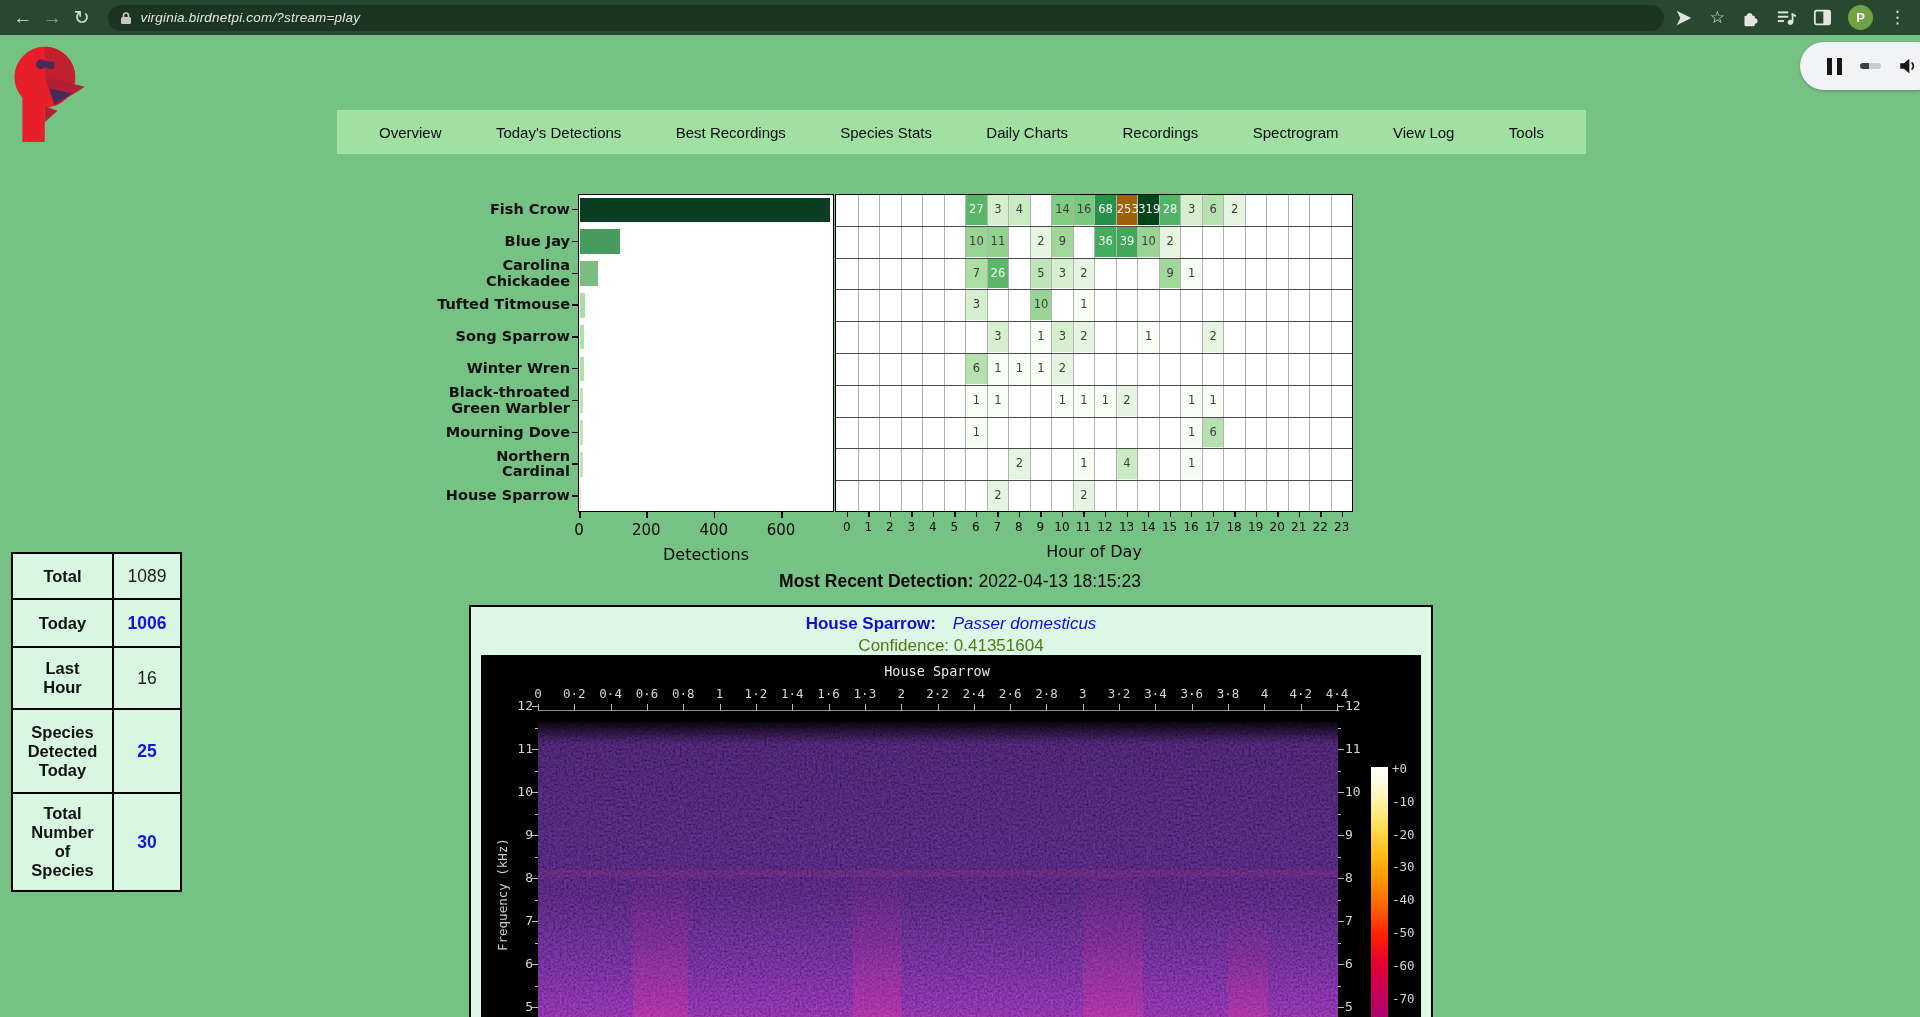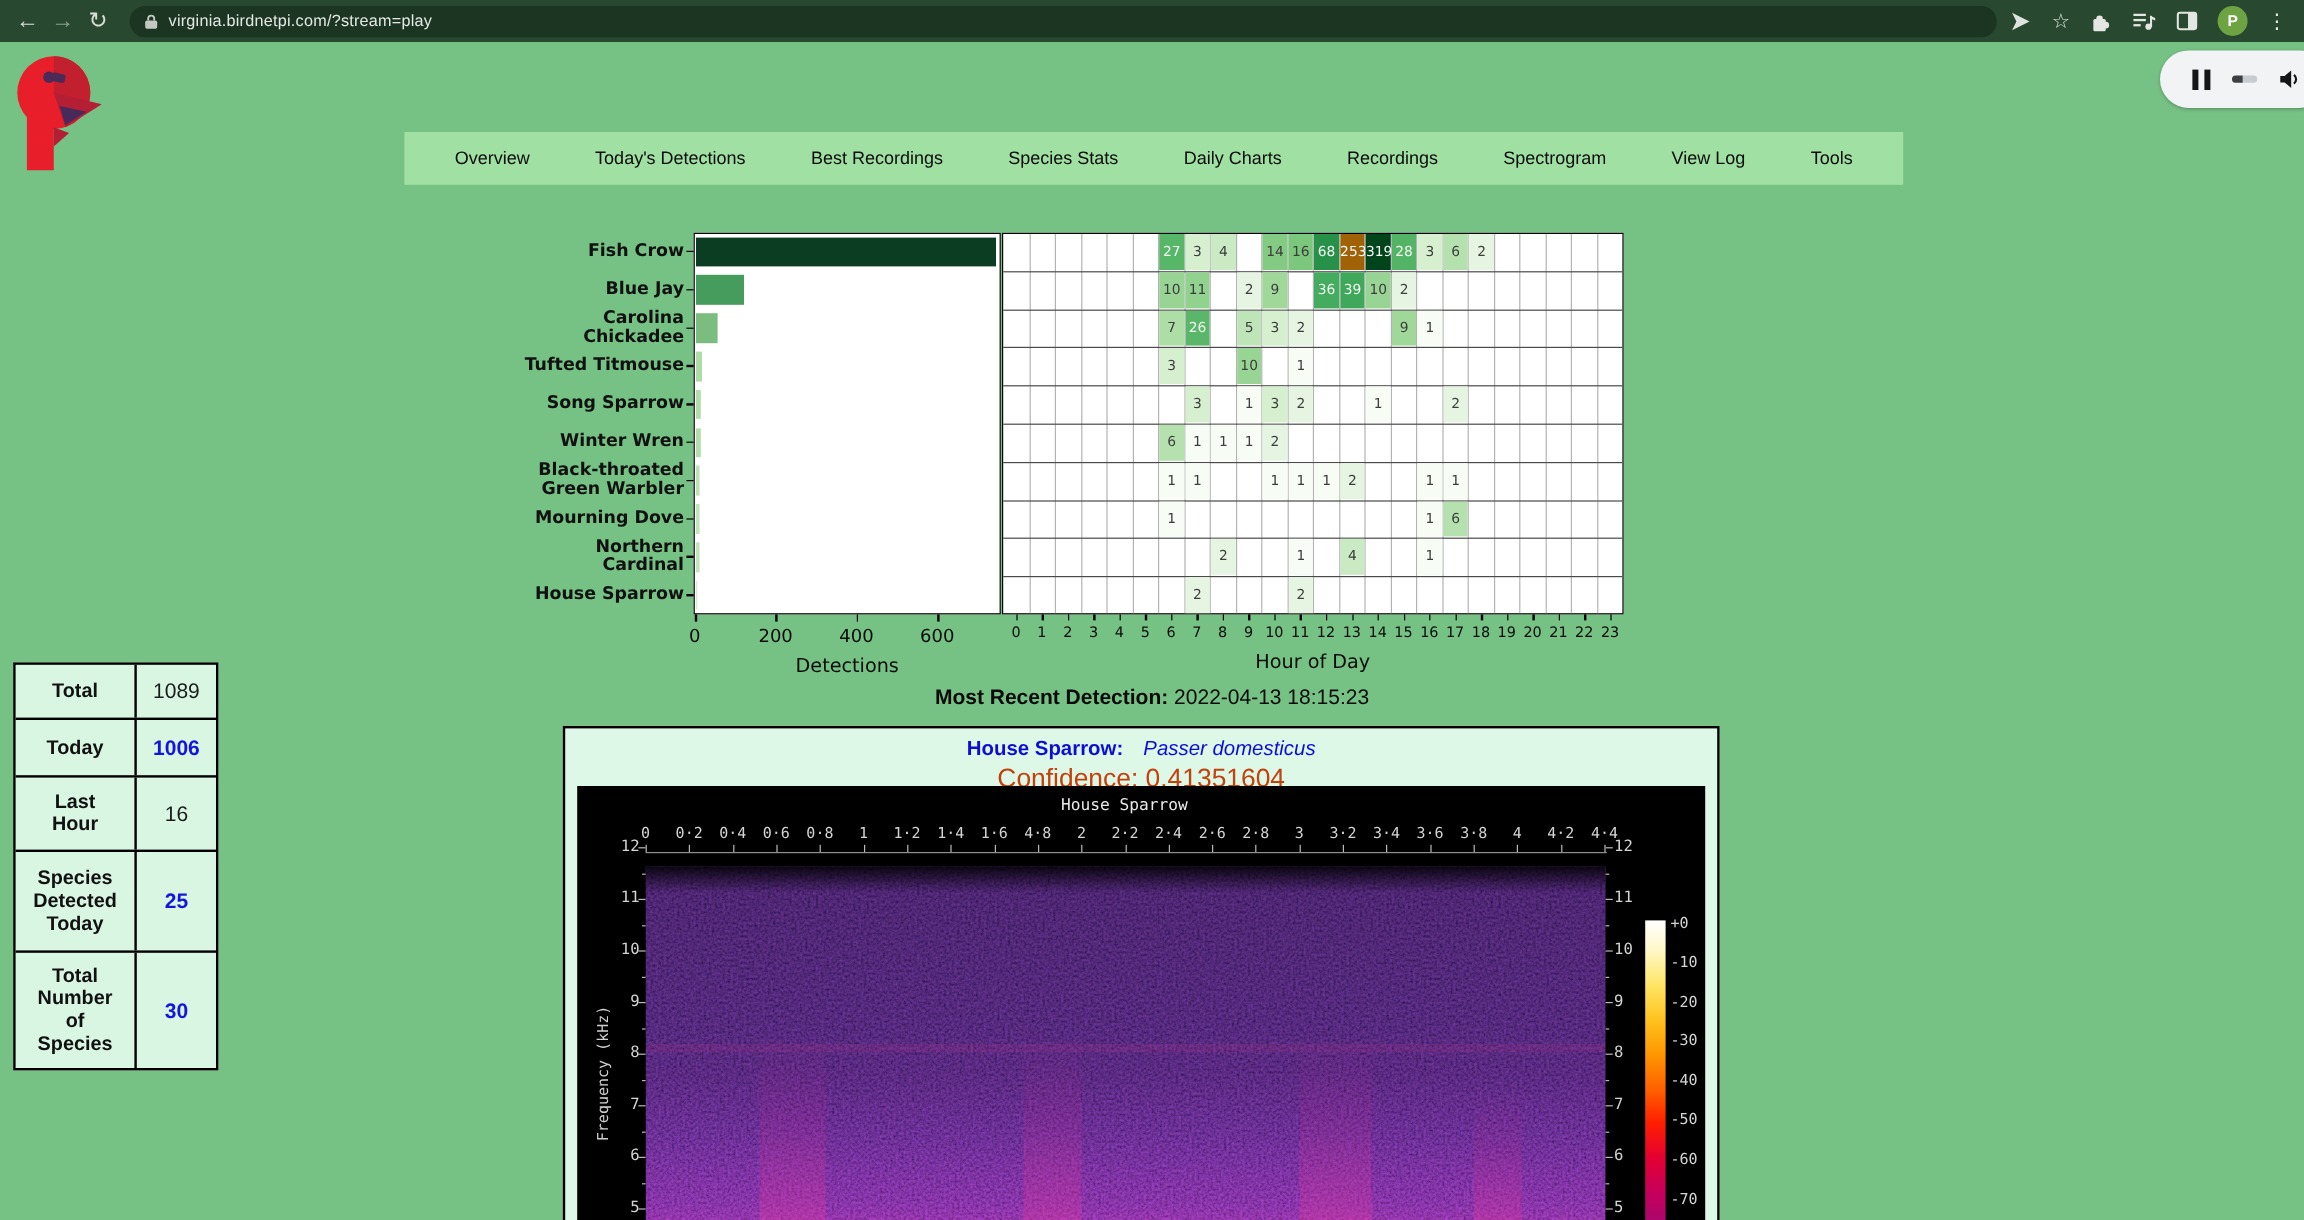--- a/index.html
+++ b/index.html
@@ -4,21 +4,21 @@
 <style>
   html,body{margin:0;padding:0;background:#555;}
   #screen{position:relative;width:1920px;height:1017px;overflow:hidden;background:#76c184;
           font-family:"Liberation Sans",sans-serif;}
   
   .browser-bar{position:absolute;left:0;top:0;width:1920px;height:35px;background:#28492f;
                display:flex;align-items:center;z-index:50;}
   .bicon{color:#d9ded9;font-size:19px;width:30px;text-align:center;cursor:pointer;line-height:35px;}
   .bicon.fwd{color:#8aa08c;}
   .url-pill{height:26px;border-radius:13px;background:#1c3422;display:flex;align-items:center;
-            margin-left:12px;width:1558px;padding:0 12px;}
+            margin-left:12px;width:1558px;padding:0 12px;font-style:italic;}
   .url-text{color:#e4e8e4;font-size:13.5px;margin-left:8px;letter-spacing:.2px;}
   .right-icons{display:flex;align-items:center;margin-left:10px;gap:16px;}
   .ricon{color:#e3e6e2;font-size:17px;line-height:35px;}
   .avatar{width:25px;height:25px;border-radius:50%;background:#6ea344;color:#fff;font-size:13px;
           font-weight:bold;text-align:center;line-height:25px;}
   
   .logo{position:absolute;left:8px;top:42px;z-index:5;}
   .title-row{position:absolute;left:0;top:46px;width:1920px;text-align:center;z-index:4;}
   .title-main{font-size:27px;font-weight:bold;letter-spacing:8px;color:#0c0c0c;vertical-align:middle;}
   .badge{display:inline-block;vertical-align:middle;margin-left:10px;font-size:13.5px;border-radius:4px;overflow:hidden;}
@@ -57,21 +57,21 @@
   .stats .lcell{width:99px;border-right:2px solid #000;display:flex;align-items:center;justify-content:center;
                 font-weight:bold;font-size:16.5px;text-align:center;white-space:pre-line;line-height:19px;color:#111;}
   .stats .vcell{flex:1;display:flex;align-items:center;justify-content:center;font-size:17.5px;color:#1c1c1c;}
   .stats .vcell.link{color:#1414e0;font-weight:bold;cursor:pointer;}
   
   .panel{position:absolute;left:469px;top:605px;width:964px;height:430px;background:#def8e8;
          border:2px solid #000;box-sizing:border-box;z-index:3;}
   .panel-line1{margin-top:7px;text-align:center;font-size:17px;}
   .panel-line1 .common{color:#0d0dd6;font-weight:bold;}
   .panel-line1 .sci{color:#0d0dd6;font-style:italic;margin-left:12px;}
-  .panel-line2{text-align:center;font-size:22px;color:#c2410c;margin-top:2px;}
+  .panel-line2{text-align:center;font-size:17px;color:#4d7c0f;margin-top:2px;}
   
   .spectro{position:absolute;left:10px;top:48px;width:940px;height:380px;background:#000;overflow:hidden;
            font-family:"DejaVu Sans Mono",monospace;color:#d9d9d9;}
   .spectro div{position:absolute;box-sizing:border-box;}
   .spec-title{left:0;top:8px;width:912px;text-align:center;font-size:13.5px;color:#e8e8e8;}
   .xt{font-size:12.5px;top:31px;width:40px;margin-left:-20px;text-align:center;color:#d4d4d4;}
   .xtick{top:49px;width:1px;height:6px;background:#b9b9b9;}
   .yl{font-size:13px;width:34px;text-align:right;margin-top:-8px;color:#d4d4d4;}
   .yr{font-size:13px;width:34px;text-align:left;margin-top:-8px;color:#d4d4d4;}
   .ytick{height:1px;background:#b9b9b9;}
@@ -434,21 +434,21 @@
           <div class="xt" style="left: 202.28px;">0·8</div>
           <div class="xtick" style="left: 202.28px;"></div>
           <div class="xt" style="left: 238.6px;">1</div>
           <div class="xtick" style="left: 238.6px;"></div>
           <div class="xt" style="left: 274.92px;">1·2</div>
           <div class="xtick" style="left: 274.92px;"></div>
           <div class="xt" style="left: 311.24px;">1·4</div>
           <div class="xtick" style="left: 311.24px;"></div>
           <div class="xt" style="left: 347.56px;">1·6</div>
           <div class="xtick" style="left: 347.56px;"></div>
-          <div class="xt" style="left: 383.88px;">4·8</div>
+          <div class="xt" style="left: 383.88px;">1·3</div>
           <div class="xtick" style="left: 383.88px;"></div>
           <div class="xt" style="left: 420.2px;">2</div>
           <div class="xtick" style="left: 420.2px;"></div>
           <div class="xt" style="left: 456.52px;">2·2</div>
           <div class="xtick" style="left: 456.52px;"></div>
           <div class="xt" style="left: 492.84px;">2·4</div>
           <div class="xtick" style="left: 492.84px;"></div>
           <div class="xt" style="left: 529.16px;">2·6</div>
           <div class="xtick" style="left: 529.16px;"></div>
           <div class="xt" style="left: 565.48px;">2·8</div>

